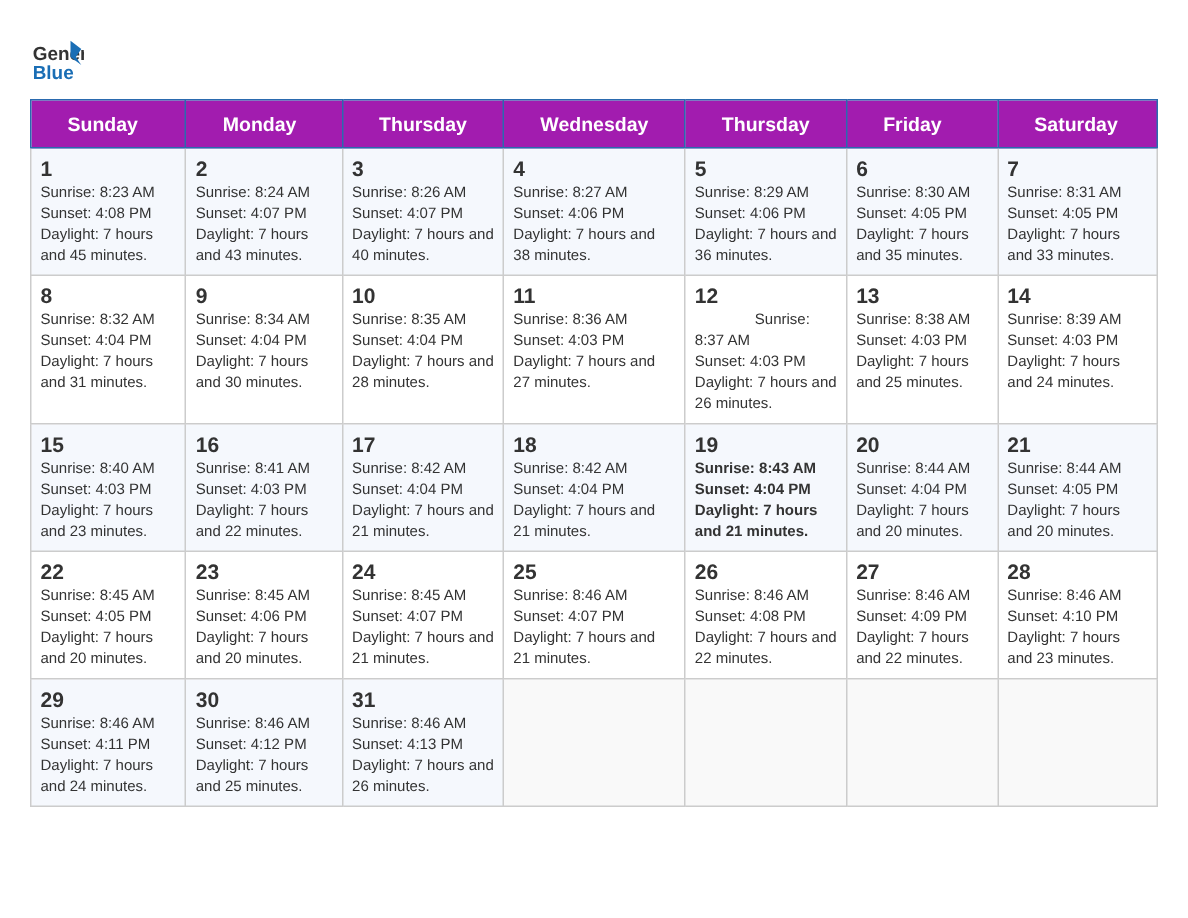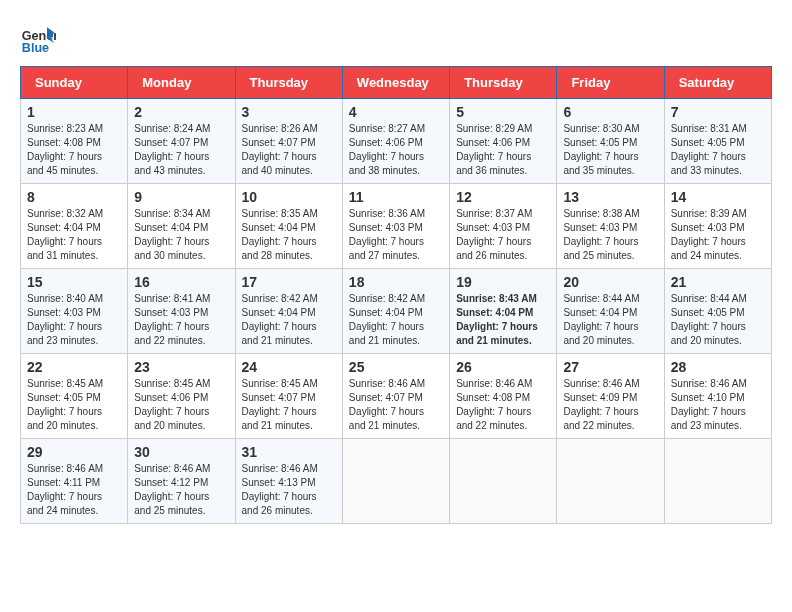--- a/index.html
+++ b/index.html
@@ -36,23 +36,23 @@
     .subtitle {
       font-size: 16px;
       color: #555;
     }
     table {
       width: 100%;
       border-collapse: collapse;
       font-size: 11px;
     }
     thead tr th {
-      background-color: #ef4444;
+      background-color: #a21caf;
       color: #fff;
-      padding: 8px 14px;
+      padding: 8px 24px;
       text-align: left;
       font-size: 13px;
       font-weight: bold;
       border: 1px solid #2a6aaf;
     }
     tbody tr td {
       border: 1px solid #ccc;
       padding: 5px 6px;
       vertical-align: top;
       width: calc(100% / 7);
@@ -143,21 +143,21 @@
 Daylight: 7 hours and 31 minutes.</span></td>
         <td><span class="day-num">9</span><span class="day-detail" style="white-space: pre-line;">Sunrise: 8:34 AM
 Sunset: 4:04 PM
 Daylight: 7 hours and 30 minutes.</span></td>
         <td><span class="day-num">10</span><span class="day-detail" style="white-space: pre-line;">Sunrise: 8:35 AM
 Sunset: 4:04 PM
 Daylight: 7 hours and 28 minutes.</span></td>
         <td><span class="day-num">11</span><span class="day-detail" style="white-space: pre-line;">Sunrise: 8:36 AM
 Sunset: 4:03 PM
 Daylight: 7 hours and 27 minutes.</span></td>
-        <td><span class="day-num">12</span><span class="day-detail" style="white-space: pre-line;">Sunrise: 8:37 AM
+        <td><span class="day-num">12</span><span class="day-detail" style="white-space: pre-line; margin-left: 40px;">Sunrise: 8:37 AM
 Sunset: 4:03 PM
 Daylight: 7 hours and 26 minutes.</span></td>
         <td><span class="day-num">13</span><span class="day-detail" style="white-space: pre-line;">Sunrise: 8:38 AM
 Sunset: 4:03 PM
 Daylight: 7 hours and 25 minutes.</span></td>
         <td><span class="day-num">14</span><span class="day-detail" style="white-space: pre-line;">Sunrise: 8:39 AM
 Sunset: 4:03 PM
 Daylight: 7 hours and 24 minutes.</span></td>
       </tr>
       <tr>

